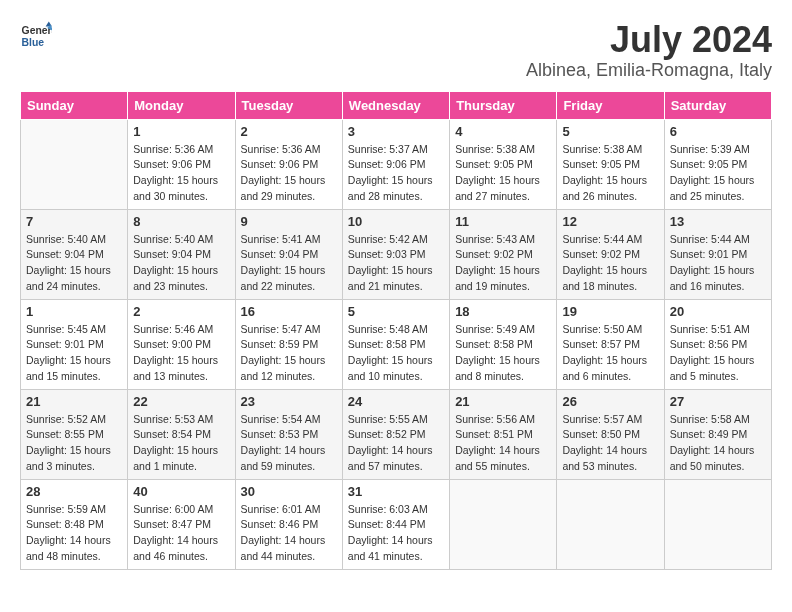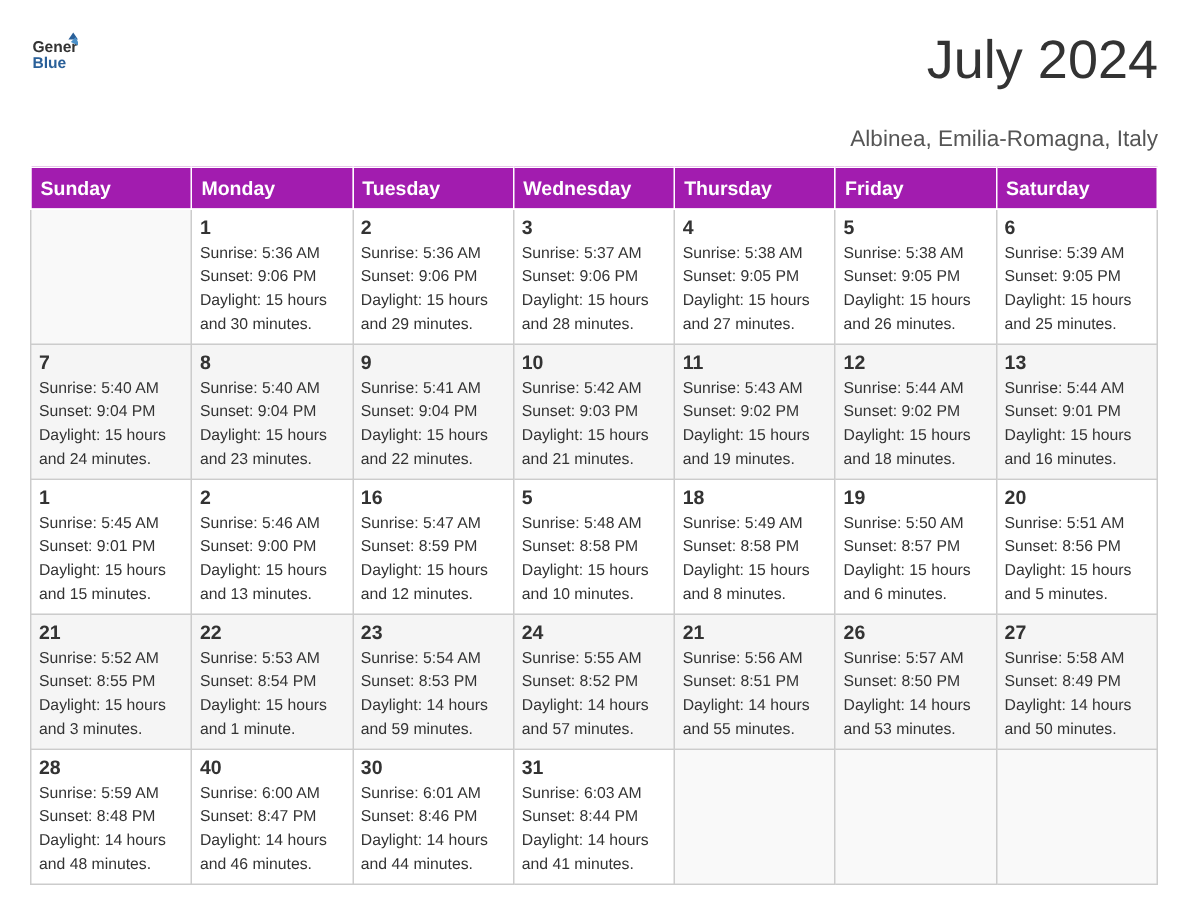--- a/index.html
+++ b/index.html
@@ -23,36 +23,35 @@
     }
     .logo-icon {
       width: 32px;
       height: 32px;
     }
     .title-area {
       text-align: right;
     }
     .main-title {
       font-size: 36px;
-      font-weight: normal;
+      font-weight: bold;
       color: #333;
       line-height: 1.1;
     }
     .subtitle {
-      font-size: 15px;
+      font-size: 18px;
       color: #555;
-      margin-top: 24px;
     }
     .calendar {
       width: 100%;
       border-collapse: collapse;
       font-size: 11px;
     }
     .calendar thead tr th {
-      background-color: #a21caf;
+      background-color: #ec4899;
       color: #fff;
       text-align: left;
       padding: 6px 6px;
       font-size: 13px;
       font-weight: bold;
       border: 1px solid #fff;
     }
     .calendar tbody tr td {
       border: 1px solid #ccc;
       vertical-align: top;

